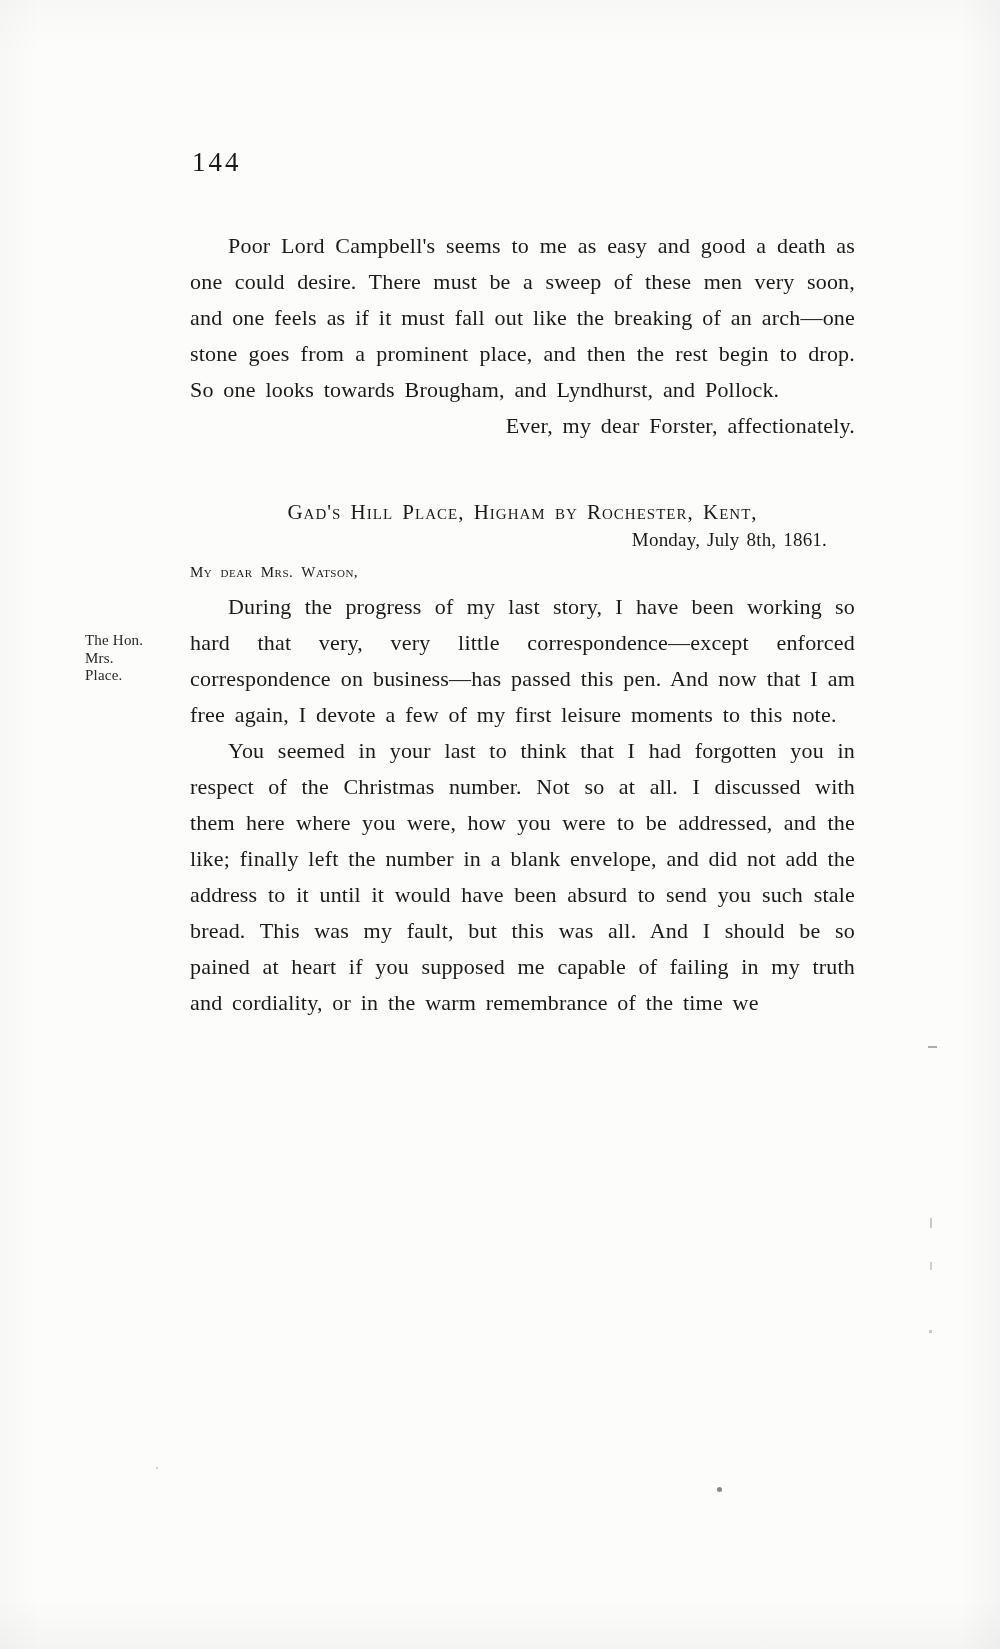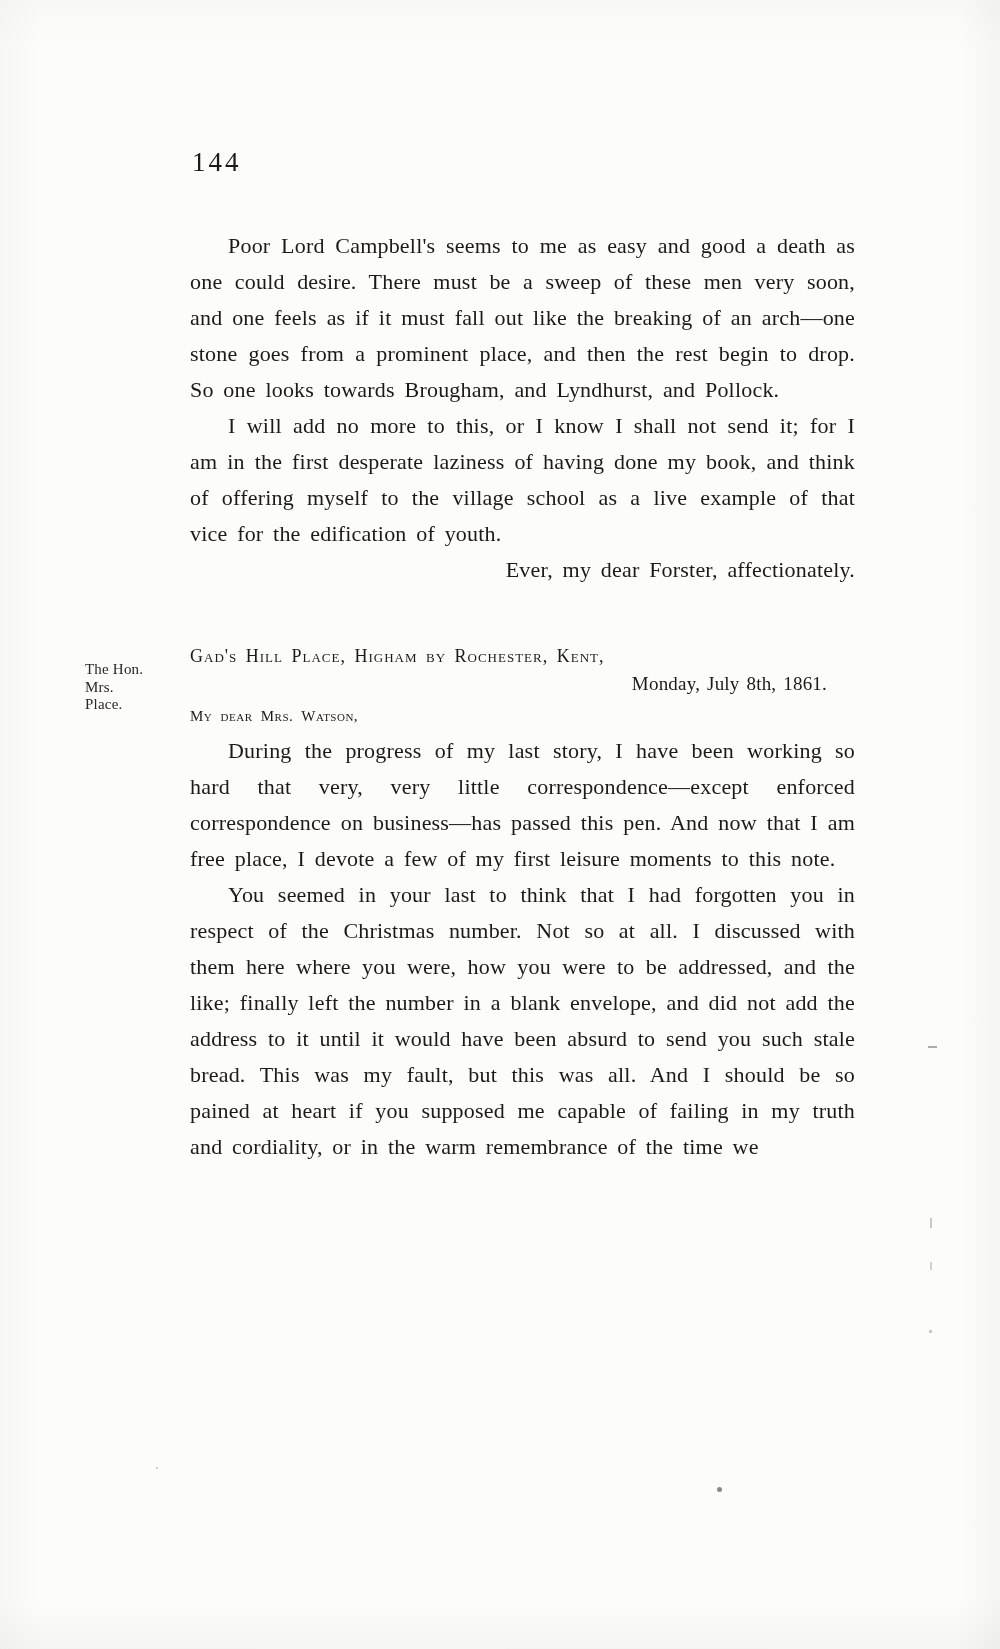--- a/index.html
+++ b/index.html
@@ -70,24 +70,24 @@
   .closing {
     text-align: right;
     text-indent: 0;
     margin-left: 222px !important;
   }
 
   .letter-head {
     margin-top: 56px !important;
   }
   .place-line {
-    text-align: left;
+    text-align: center;
     text-indent: 0;
     font-variant: small-caps;
-    font-size: 18px;
+    font-size: 21px;
     line-height: 25px;
     letter-spacing: 1px;
     word-spacing: 3px;
   }
   .date-line {
     text-align: right;
     text-indent: 0;
     font-size: 19px;
     line-height: 30px;
     padding-right: 28px;
@@ -98,21 +98,21 @@
     text-indent: 0;
     font-variant: small-caps;
     font-size: 15px;
     line-height: 34px;
     letter-spacing: 0.5px;
   }
 
   .margin-note {
     position: absolute;
     left: 85px;
-    top: 661px;
+    top: 632px;
     width: 100px;
     font-size: 15px;
     line-height: 17.5px;
     text-align: left;
     letter-spacing: 0.2px;
     color: #2a2724;
   }
 
   .scan-artifact {
     position: absolute;
@@ -126,31 +126,30 @@
 
 <div class="paper"></div>
 
 <div class="page-header">
   <span class="page-number">144</span>
 </div>
 
 <div class="text-block">
 
   <p class="para">Poor Lord Campbell's seems to me as easy and good a death as one could desire.  There must be a sweep of these men very soon, and one feels as if it must fall out like the breaking of an arch—one stone goes from a prominent place, and then the rest begin to drop.  So one looks towards Brougham, and Lyndhurst, and Pollock.</p>
-  <p class="para">I will add no more to this, or I know I shall not send it; for I am in the first desperate laziness of having done my book, and think of offering myself to the village school as a live example of that vice for the edification of youth.</p>
   <p class="closing">Ever, my dear Forster, affectionately.</p>
 
   <div class="letter-head">
     <p class="place-line">Gad's Hill Place, Higham by Rochester, Kent,</p>
     <p class="date-line">Monday, July 8th, 1861.</p>
   </div>
 
   <p class="salutation">My dear Mrs. Watson,</p>
 
-  <p class="para">During the progress of my last story, I have been working so hard that very, very little correspondence—except enforced correspondence on business—has passed this pen.  And now that I am free place, I devote a few of my first leisure moments to this note.</p>
+  <p class="para">During the progress of my last story, I have been working so hard that very, very little correspondence—except enforced correspondence on business—has passed this pen.  And now that I am free again, I devote a few of my first leisure moments to this note.</p>
   <p class="para">You seemed in your last to think that I had forgotten you in respect of the Christmas number.  Not so at all.  I discussed with them here where you were, how you were to be addressed, and the like; finally left the number in a blank envelope, and did not add the address to it until it would have been absurd to send you such stale bread.  This was my fault, but this was all.  And I should be so pained at heart if you supposed me capable of failing in my truth and cordiality, or in the warm remembrance of the time we</p>
 
 </div>
 
 <div class="margin-note">
   <div>The Hon.</div>
   <div>Mrs.</div>
   <div>Place.</div>
 </div>
 

